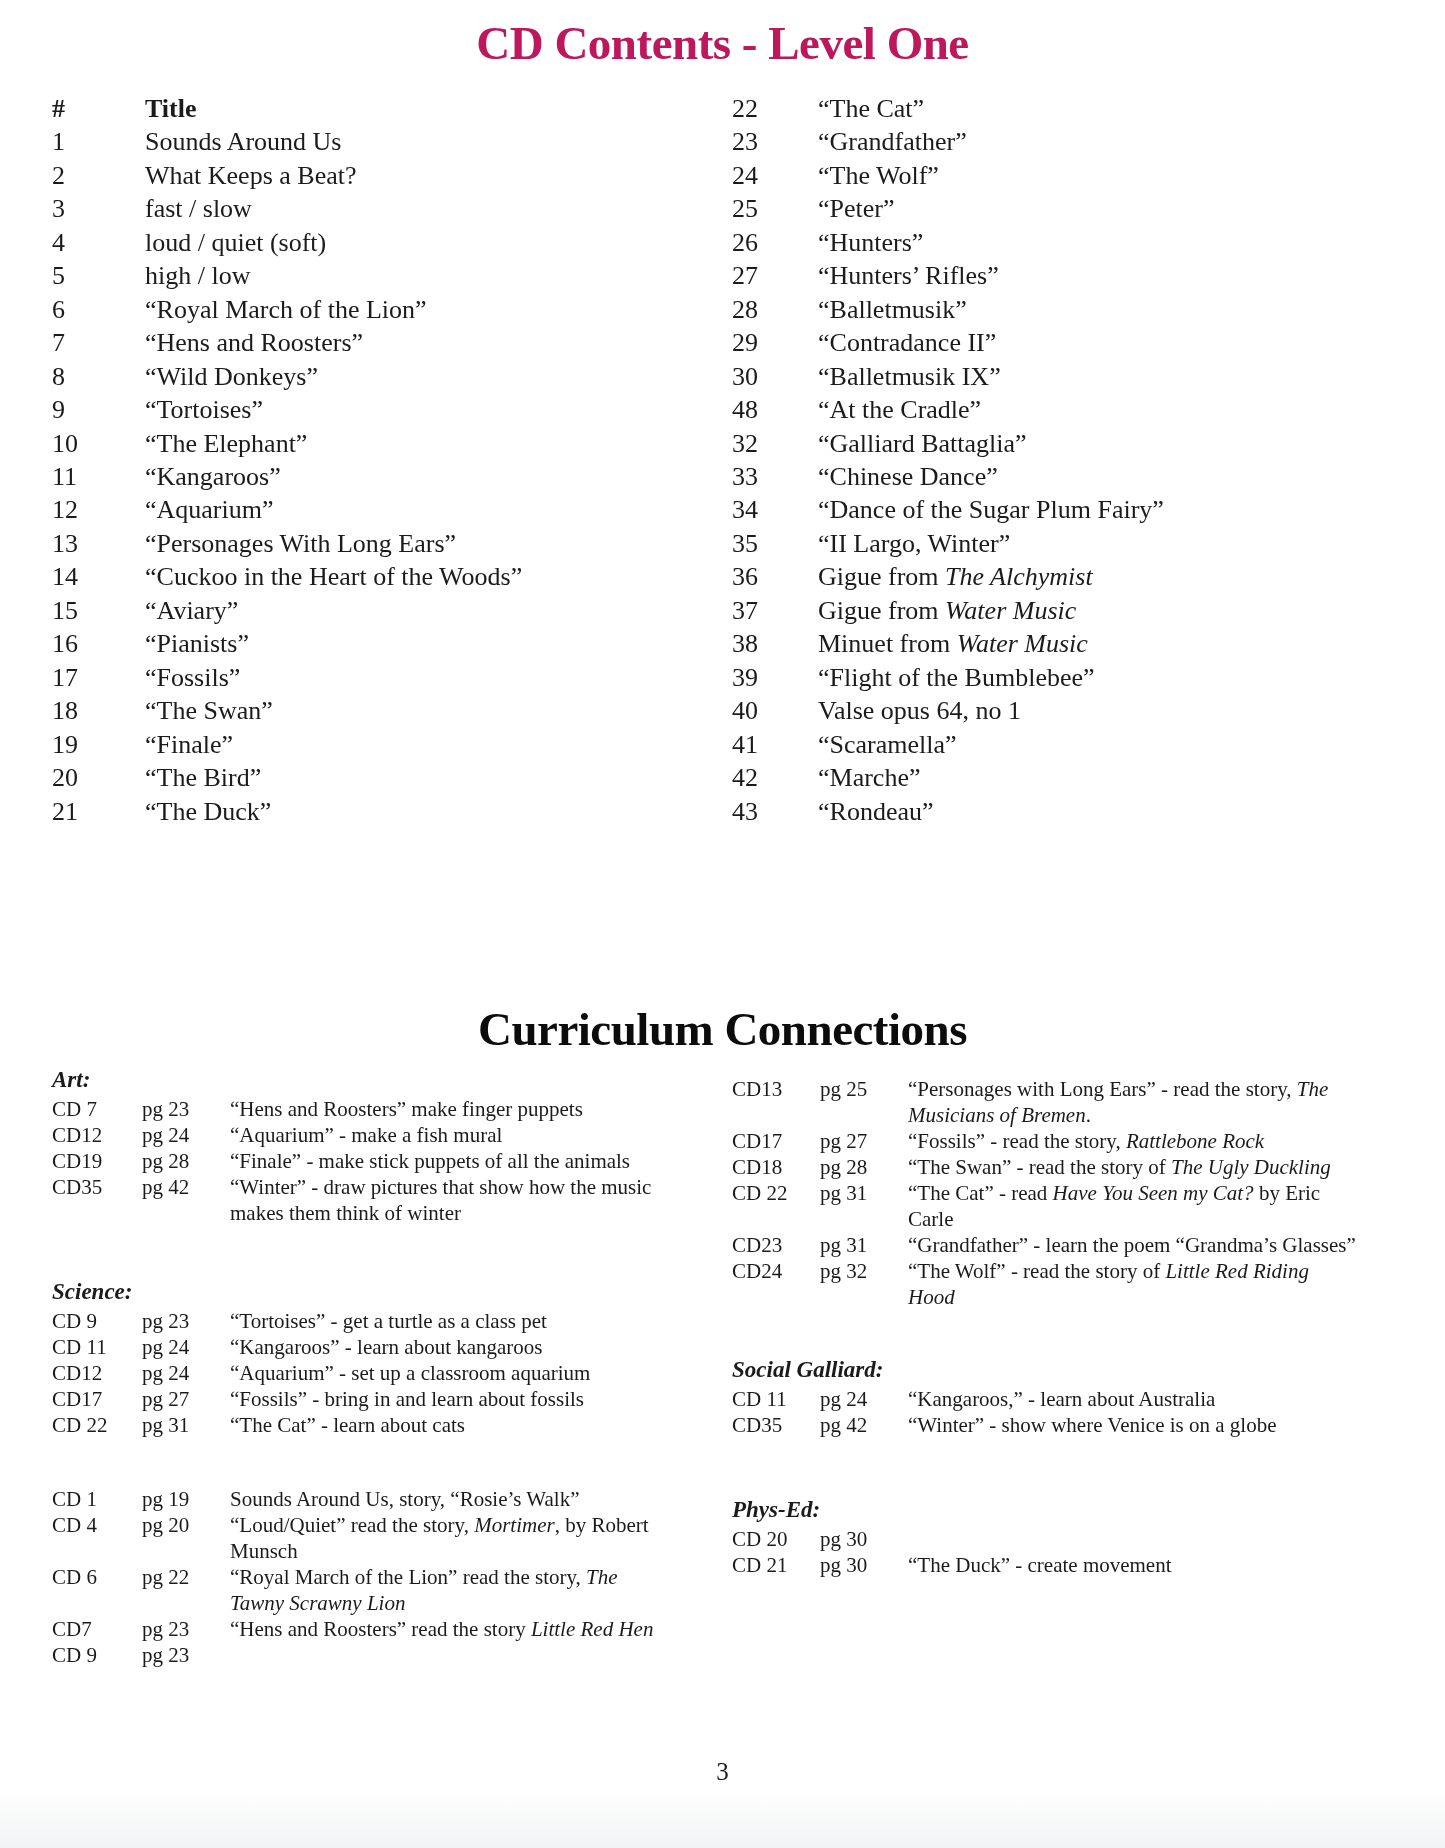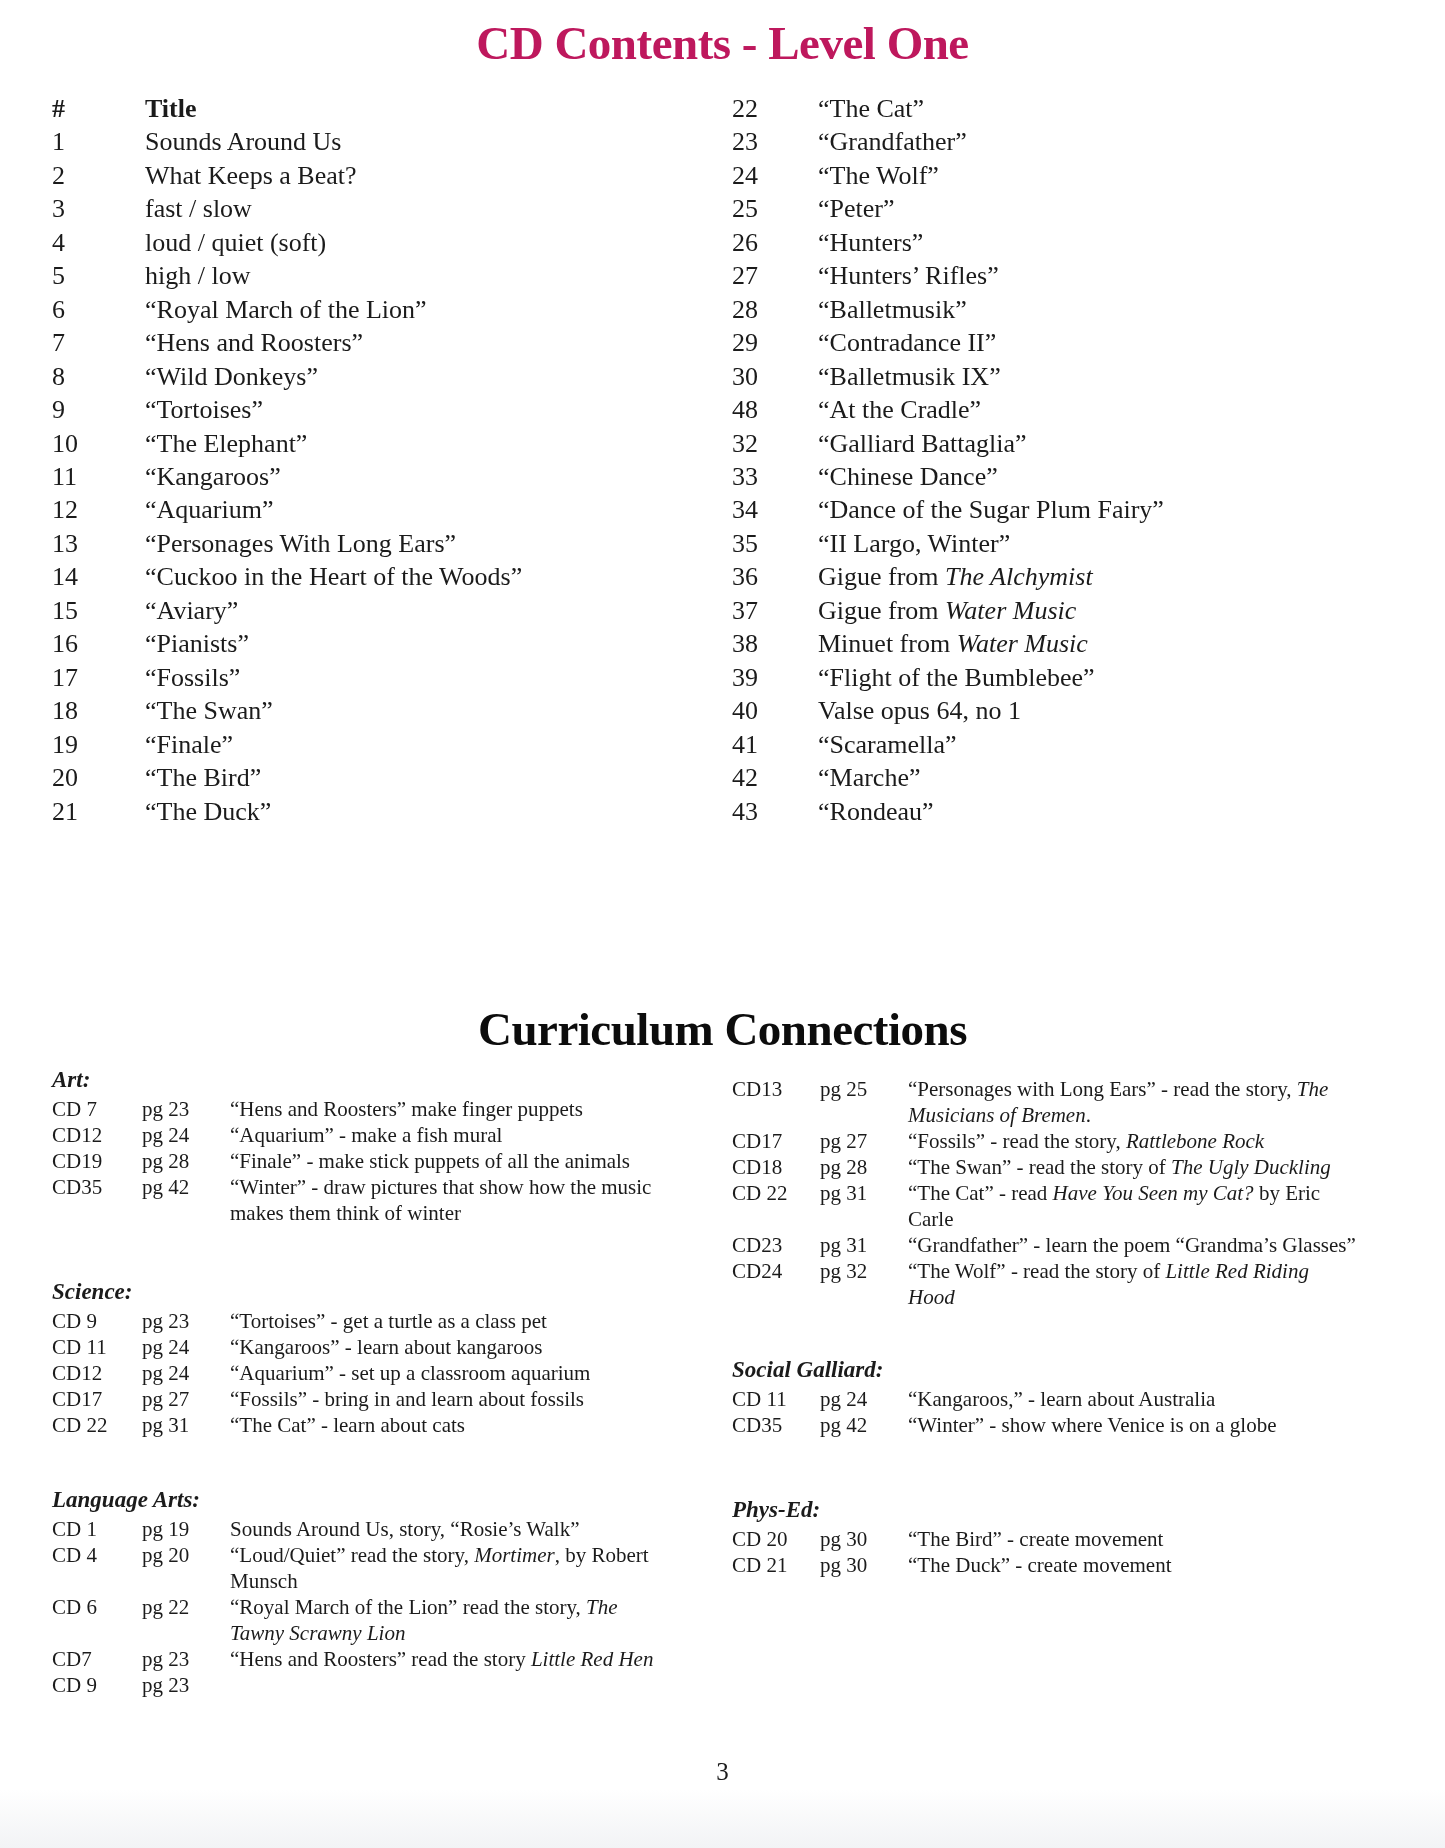--- a/index.html
+++ b/index.html
@@ -324,21 +324,20 @@
           <div class="curr-pg">pg 27</div>
           <div class="curr-desc">“Fossils” - bring in and learn about fossils</div>
         </div>
         <div class="curr-row">
           <div class="curr-cd">CD 22</div>
           <div class="curr-pg">pg 31</div>
           <div class="curr-desc">“The Cat” - learn about cats</div>
         </div>
       </div>
       <div class="curr-section">
-        <div class="curr-heading">Language Arts:</div>
         <div class="curr-row">
           <div class="curr-cd">CD 1</div>
           <div class="curr-pg">pg 19</div>
           <div class="curr-desc">Sounds Around Us, story, “Rosie’s Walk”</div>
         </div>
         <div class="curr-row">
           <div class="curr-cd">CD 4</div>
           <div class="curr-pg">pg 20</div>
           <div class="curr-desc">“Loud/Quiet”  read the story, <i>Mortimer</i>, by Robert<br>Munsch</div>
         </div>
@@ -402,21 +401,20 @@
           <div class="curr-cd">CD35</div>
           <div class="curr-pg">pg 42</div>
           <div class="curr-desc">“Winter” - show where Venice is on a globe</div>
         </div>
       </div>
       <div class="curr-section">
         <div class="curr-heading">Phys-Ed:</div>
         <div class="curr-row">
           <div class="curr-cd">CD 20</div>
           <div class="curr-pg">pg 30</div>
-          <div class="curr-desc">“The Bird”  - create movement</div>
         </div>
         <div class="curr-row">
           <div class="curr-cd">CD 21</div>
           <div class="curr-pg">pg 30</div>
           <div class="curr-desc">“The Duck” - create movement</div>
         </div>
       </div>
     </div>
 
   <div class="page-number">3</div>

